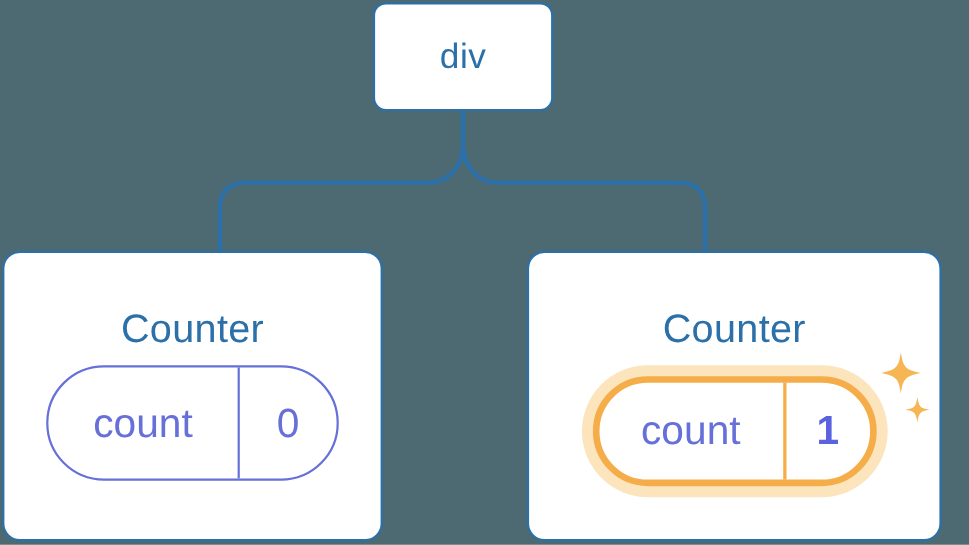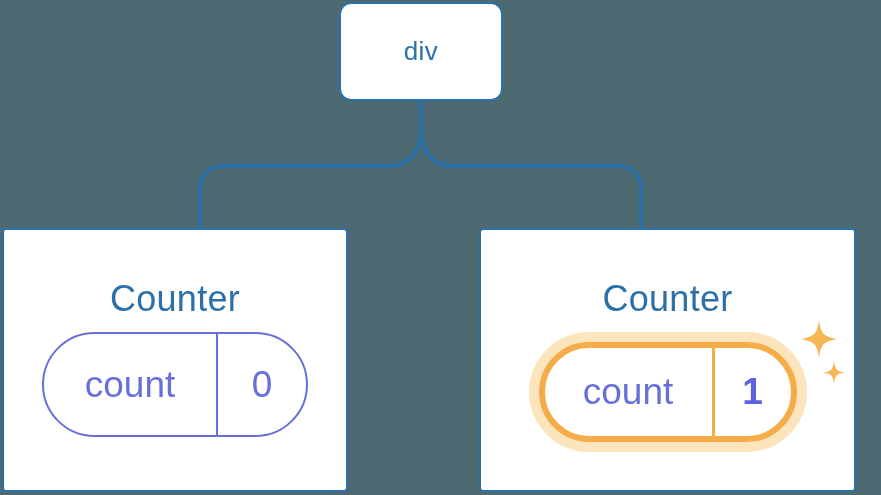--- a/index.html
+++ b/index.html
@@ -42,30 +42,30 @@
     left: 339px;
     top: 2px;
     width: 164px;
     height: 99px;
     border-radius: 12px;
     display: flex;
     align-items: center;
     justify-content: center;
   }
   #div-node .node-label {
-    font-size: 26px;
+    font-size: 32px;
     color: #2b70a8;
     letter-spacing: 0.5px;
   }
 
   
   .counter-card {
     top: 228px;
     height: 264px;
-    border-radius: 4px;
+    border-radius: 16px;
     display: flex;
     flex-direction: column;
     align-items: center;
   }
   #counter-card-left  { left: 2px;   width: 346px; }
   #counter-card-right { left: 479px; width: 377px; }
 
   .counter-title {
     font-size: 36px;
     color: #2b70a8;

